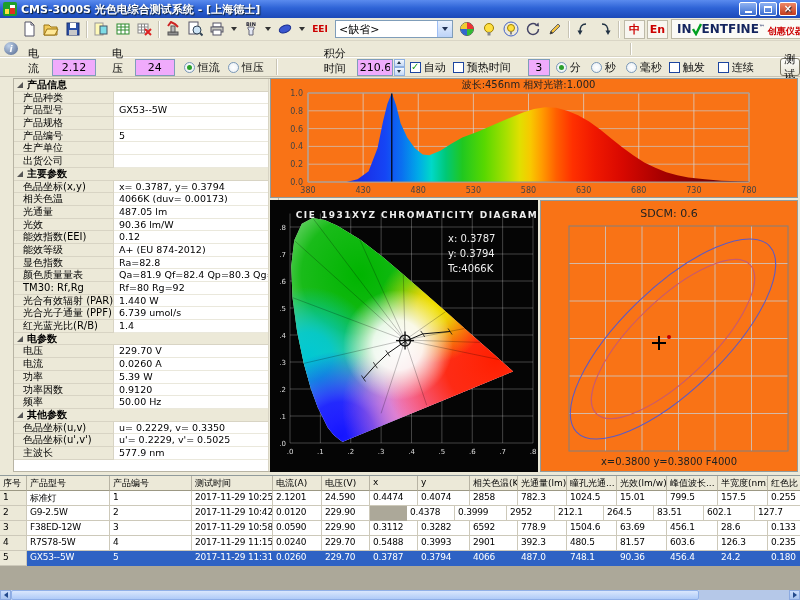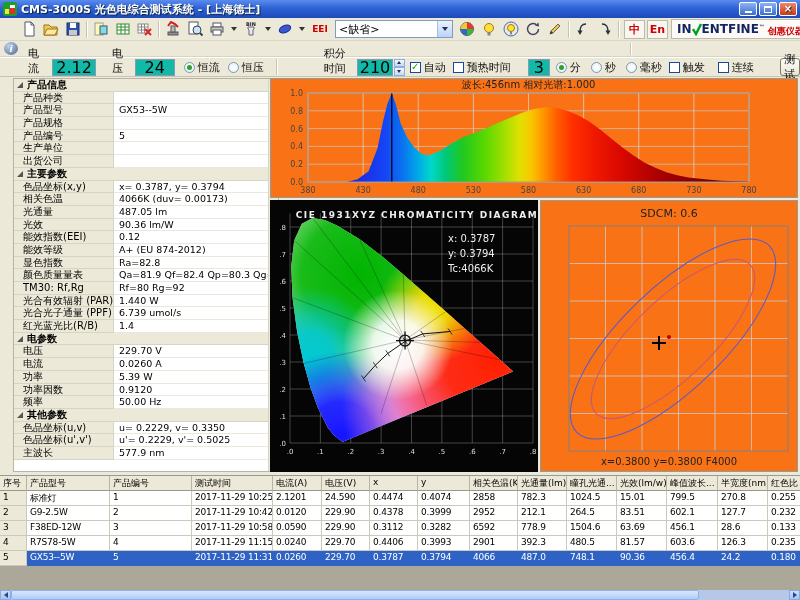--- a/index.html
+++ b/index.html
@@ -27,21 +27,21 @@
 .lang{border:1px solid #BEBAA8;background:#F8F6F0;width:21px;height:19px;color:#C00;font-weight:bold;font-size:11px;display:flex;align-items:center;justify-content:center;margin-left:2px;flex:none}
 .brand{display:flex;align-items:flex-start;border:1px solid #BEBAA8;background:#FBFAF6;height:20px;padding:2px 5px 0 5px;margin-left:3px;font-size:12px;font-weight:bold;color:#14245E;flex:none;line-height:14px}
 .brand .tm{font-size:6px;margin-top:-2px;color:#14245E}
 .brand .cn{color:#C00;font-size:9px;margin-left:3px;margin-top:2px}
 
 .infobar{left:0;top:41px;width:800px;height:16px;background:#ECE9D8;border-bottom:1px solid #D8D4C4;display:flex;align-items:center}
 .ibtn{width:14px;height:13px;margin-left:4px;border-radius:50%;background:radial-gradient(circle at 35% 30%,#BFD2EA,#51658C);display:flex;align-items:center;justify-content:center;color:#fff;font-size:9px;font-style:italic;font-weight:bold}
 .iridge{width:2px;height:12px;border-left:1px solid #C8C4B4;border-right:1px solid #fff;margin-left:612px}
 
 .ctrlbar{left:0;top:57px;width:800px;height:20px;background:#ECE9D8;border-top:1px solid #FFF;border-bottom:1px solid #C8C4B4;display:flex;align-items:center;font-size:11px;color:#111}
-.fld{height:17px;border:1px solid #7F9DB9;font-size:16px;padding:0 2px;background:#14b8a6;color:#000}
+.fld{height:17px;border:1px solid #7F9DB9;font-size:11px;padding:0 2px;background:#f0abfc;color:#000}
 .spinwrap{display:flex;align-items:center}
 .spin{width:11px;height:17px;display:flex;flex-direction:column;margin-left:1px}
 .spin i{flex:1;background:linear-gradient(#F4F8FE,#C4D8F6);border:1px solid #8EB0E0;display:flex;align-items:center;justify-content:center}
 .spin i::after{content:"";width:0;height:0;border-left:2px solid transparent;border-right:2px solid transparent}
 .spin i.up::after{border-bottom:3px solid #234}
 .spin i.dn::after{border-top:3px solid #234}
 .chk{width:11px;height:11px;border:1px solid #1C45A0;background:#fff;display:inline-flex;align-items:center;justify-content:center;margin-right:3px;flex:none}
 .chk.on::after{content:"✓";color:#21A121;font-size:10px;font-weight:bold;margin-top:-2px}
 .rad{width:11px;height:11px;border:1px solid #7A98B8;border-radius:50%;background:radial-gradient(#fff,#E8EEF4);display:inline-flex;align-items:center;justify-content:center;margin-right:3px;flex:none}
 .rad.on::after{content:"";width:5px;height:5px;border-radius:50%;background:#2CA02C}
@@ -669,31 +669,31 @@
         <div class="tcell" style="width: 81px;">2017-11-29 10:25:11</div>
         <div class="tcell" style="width: 49px;">2.1201</div>
         <div class="tcell" style="width: 48px;">24.590</div>
         <div class="tcell" style="width: 48px;">0.4474</div>
         <div class="tcell" style="width: 52px;">0.4074</div>
         <div class="tcell" style="width: 48px;">2858</div>
         <div class="tcell" style="width: 49px;">782.3</div>
         <div class="tcell" style="width: 50px;">1024.5</div>
         <div class="tcell" style="width: 50px;">15.01</div>
         <div class="tcell" style="width: 51px;">799.5</div>
-        <div class="tcell" style="width: 50px;">270.8</div>
+        <div class="tcell" style="width: 50px;">157.5</div>
         <div class="tcell" style="width: 42px;">0.255</div>
       </div>
       <div class="trow">
         <div class="tcell rowhdr" style="width: 27px;">2</div>
         <div class="tcell" style="width: 83px;">G9-2.5W</div>
         <div class="tcell" style="width: 82px;">2</div>
         <div class="tcell" style="width: 81px;">2017-11-29 10:42:42</div>
         <div class="tcell" style="width: 49px;">0.0120</div>
         <div class="tcell" style="width: 48px;">229.90</div>
-        <div class="tcell" style="width: 48px;">0.4378</div>
+        <div class="tcell" style="width: 48px; margin-left: 37px;">0.4378</div>
         <div class="tcell" style="width: 52px;">0.3999</div>
         <div class="tcell" style="width: 48px;">2952</div>
         <div class="tcell" style="width: 49px;">212.1</div>
         <div class="tcell" style="width: 50px;">264.5</div>
         <div class="tcell" style="width: 50px;">83.51</div>
         <div class="tcell" style="width: 51px;">602.1</div>
         <div class="tcell" style="width: 50px;">127.7</div>
         <div class="tcell" style="width: 42px;">0.232</div>
       </div>
       <div class="trow">
@@ -713,21 +713,21 @@
         <div class="tcell" style="width: 50px;">28.6</div>
         <div class="tcell" style="width: 42px;">0.133</div>
       </div>
       <div class="trow">
         <div class="tcell rowhdr" style="width: 27px;">4</div>
         <div class="tcell" style="width: 83px;">R7S78-5W</div>
         <div class="tcell" style="width: 82px;">4</div>
         <div class="tcell" style="width: 81px;">2017-11-29 11:15:42</div>
         <div class="tcell" style="width: 49px;">0.0240</div>
         <div class="tcell" style="width: 48px;">229.70</div>
-        <div class="tcell" style="width: 48px;">0.4406</div>
+        <div class="tcell" style="width: 48px;">0.5488</div>
         <div class="tcell" style="width: 52px;">0.3993</div>
         <div class="tcell" style="width: 48px;">2901</div>
         <div class="tcell" style="width: 49px;">392.3</div>
         <div class="tcell" style="width: 50px;">480.5</div>
         <div class="tcell" style="width: 50px;">81.57</div>
         <div class="tcell" style="width: 51px;">603.6</div>
         <div class="tcell" style="width: 50px;">126.3</div>
         <div class="tcell" style="width: 42px;">0.235</div>
       </div>
       <div class="trow sel">

